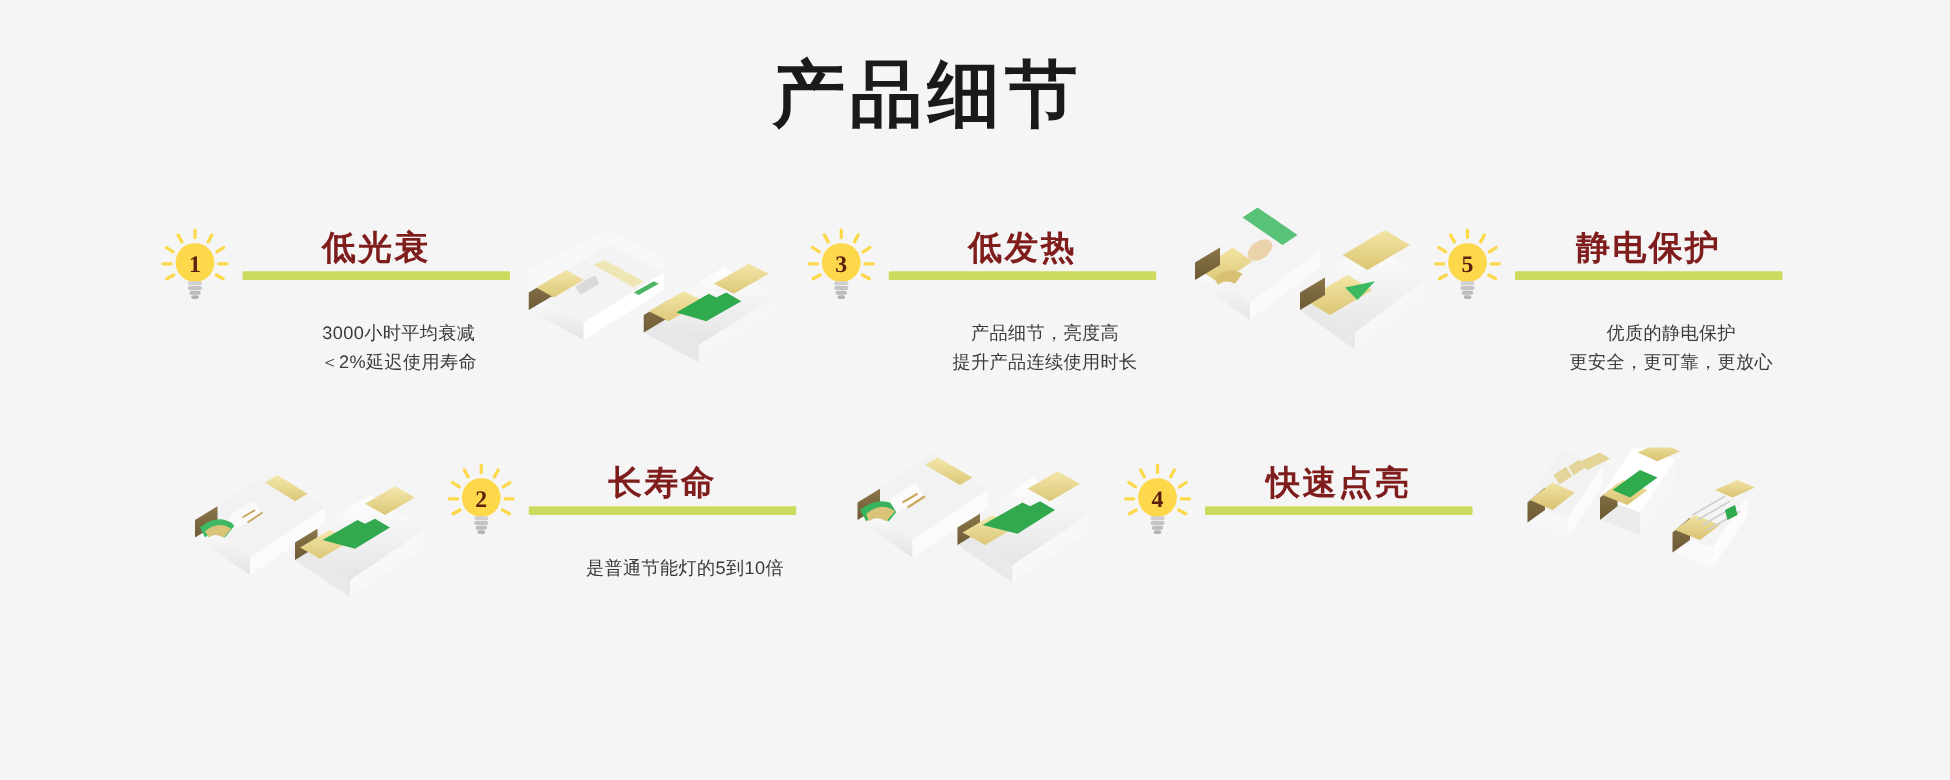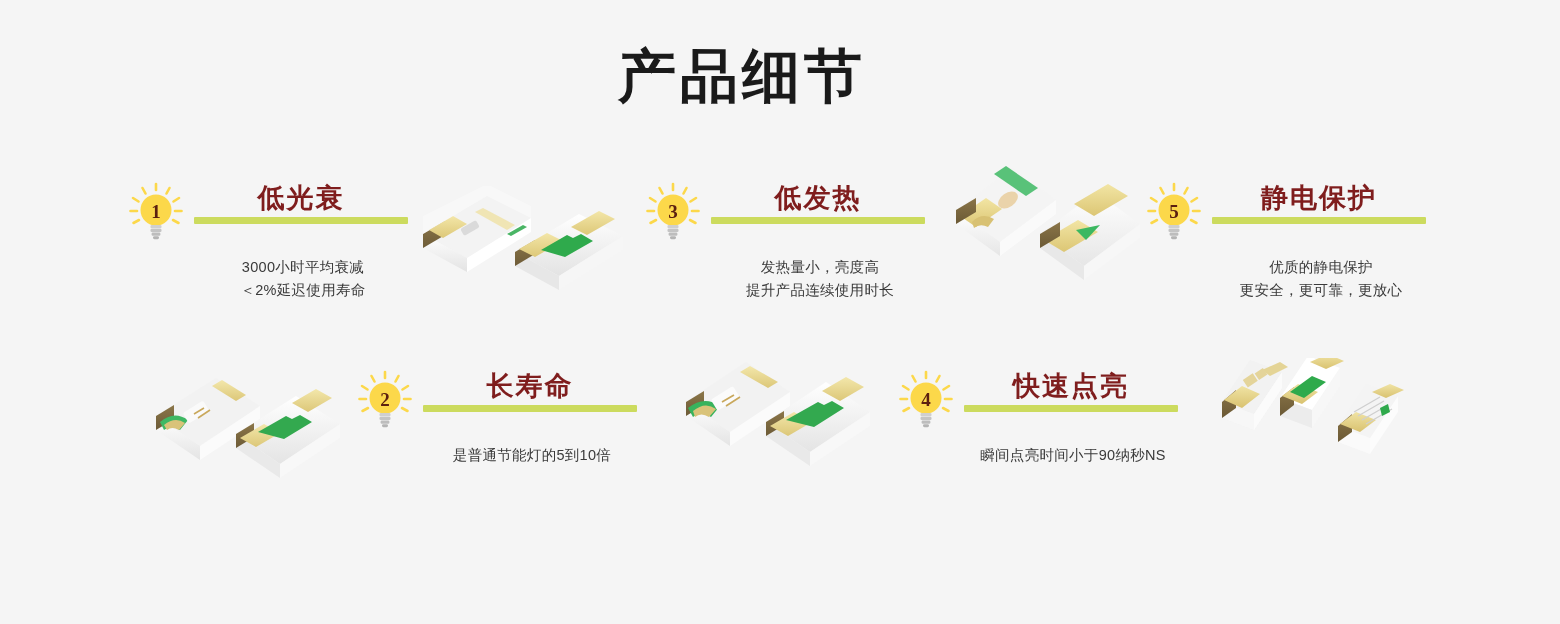--- a/index.html
+++ b/index.html
@@ -31,21 +31,21 @@
     position:absolute; left:66px; top:-2px;
     width:214px; text-align:center;
     font-size:27px; font-weight:bold; color:#7f1d1d;
     letter-spacing:2px; white-space:nowrap;
   }
   .rule{
     position:absolute; left:66px; top:35px;
     width:214px; height:7px; border-radius:1px;
   }
   .feature-body{
-    position:absolute; left:48px; top:74px;
+    position:absolute; left:64px; top:74px;
     width:254px; text-align:center;
     font-size:14.5px; color:#3a3a3a; line-height:23px;
     letter-spacing:.3px; white-space:nowrap;
   }
   .feature-body span{ display:block; }
 
   
   .led-group{ position:absolute; }
   .led-group svg{ display:block; }
 </style>
@@ -343,21 +343,21 @@
           <rect x="22.5" y="46.8" width="11" height="3.2" rx="1.2" fill="#c4c4c4"></rect>
           <rect x="23.6" y="50.6" width="8.8" height="3.2" rx="1.2" fill="#bdbdbd"></rect>
           <rect x="25" y="54.2" width="6" height="3" rx="1.4" fill="#b4b4b4"></rect>
           <text x="28" y="35.5" text-anchor="middle" font-family="Liberation Serif, serif" font-size="19" font-weight="bold" fill="#5c2010">3</text>
         </svg>
       </div>
       <div class="feature-title">低发热</div>
       <div class="rule" style="background:#ccdb5e;"></div>
     </div>
     <div class="feature-body">
-      <span>发热量小，亮度高</span>
+      <span>产品细节，亮度高</span>
       <span>提升产品连续使用时长</span>
     </div>
   </div>
 
   <div class="feature" style="left:898px; top:370px;">
     <div class="feature-head">
       <div class="bulb">
         <svg viewBox="0 0 56 60">
           <g stroke="#fcd84a" stroke-width="2.6" stroke-linecap="round">
             <line x1="28" y1="2" x2="28" y2="8"></line>
@@ -375,21 +375,20 @@
           <rect x="22.5" y="46.8" width="11" height="3.2" rx="1.2" fill="#c4c4c4"></rect>
           <rect x="23.6" y="50.6" width="8.8" height="3.2" rx="1.2" fill="#bdbdbd"></rect>
           <rect x="25" y="54.2" width="6" height="3" rx="1.4" fill="#b4b4b4"></rect>
           <text x="28" y="35.5" text-anchor="middle" font-family="Liberation Serif, serif" font-size="19" font-weight="bold" fill="#5c2010">4</text>
         </svg>
       </div>
       <div class="feature-title">快速点亮</div>
       <div class="rule" style="background:#ccdb5e;"></div>
     </div>
     <div class="feature-body">
-      <span>瞬间点亮时间小于90纳秒NS</span>
     </div>
   </div>
 
   <div class="feature" style="left:1146px; top:182px;">
     <div class="feature-head">
       <div class="bulb">
         <svg viewBox="0 0 56 60">
           <g stroke="#fcd84a" stroke-width="2.6" stroke-linecap="round">
             <line x1="28" y1="2" x2="28" y2="8"></line>
             <line x1="14.5" y1="6" x2="17.5" y2="11.5"></line>

